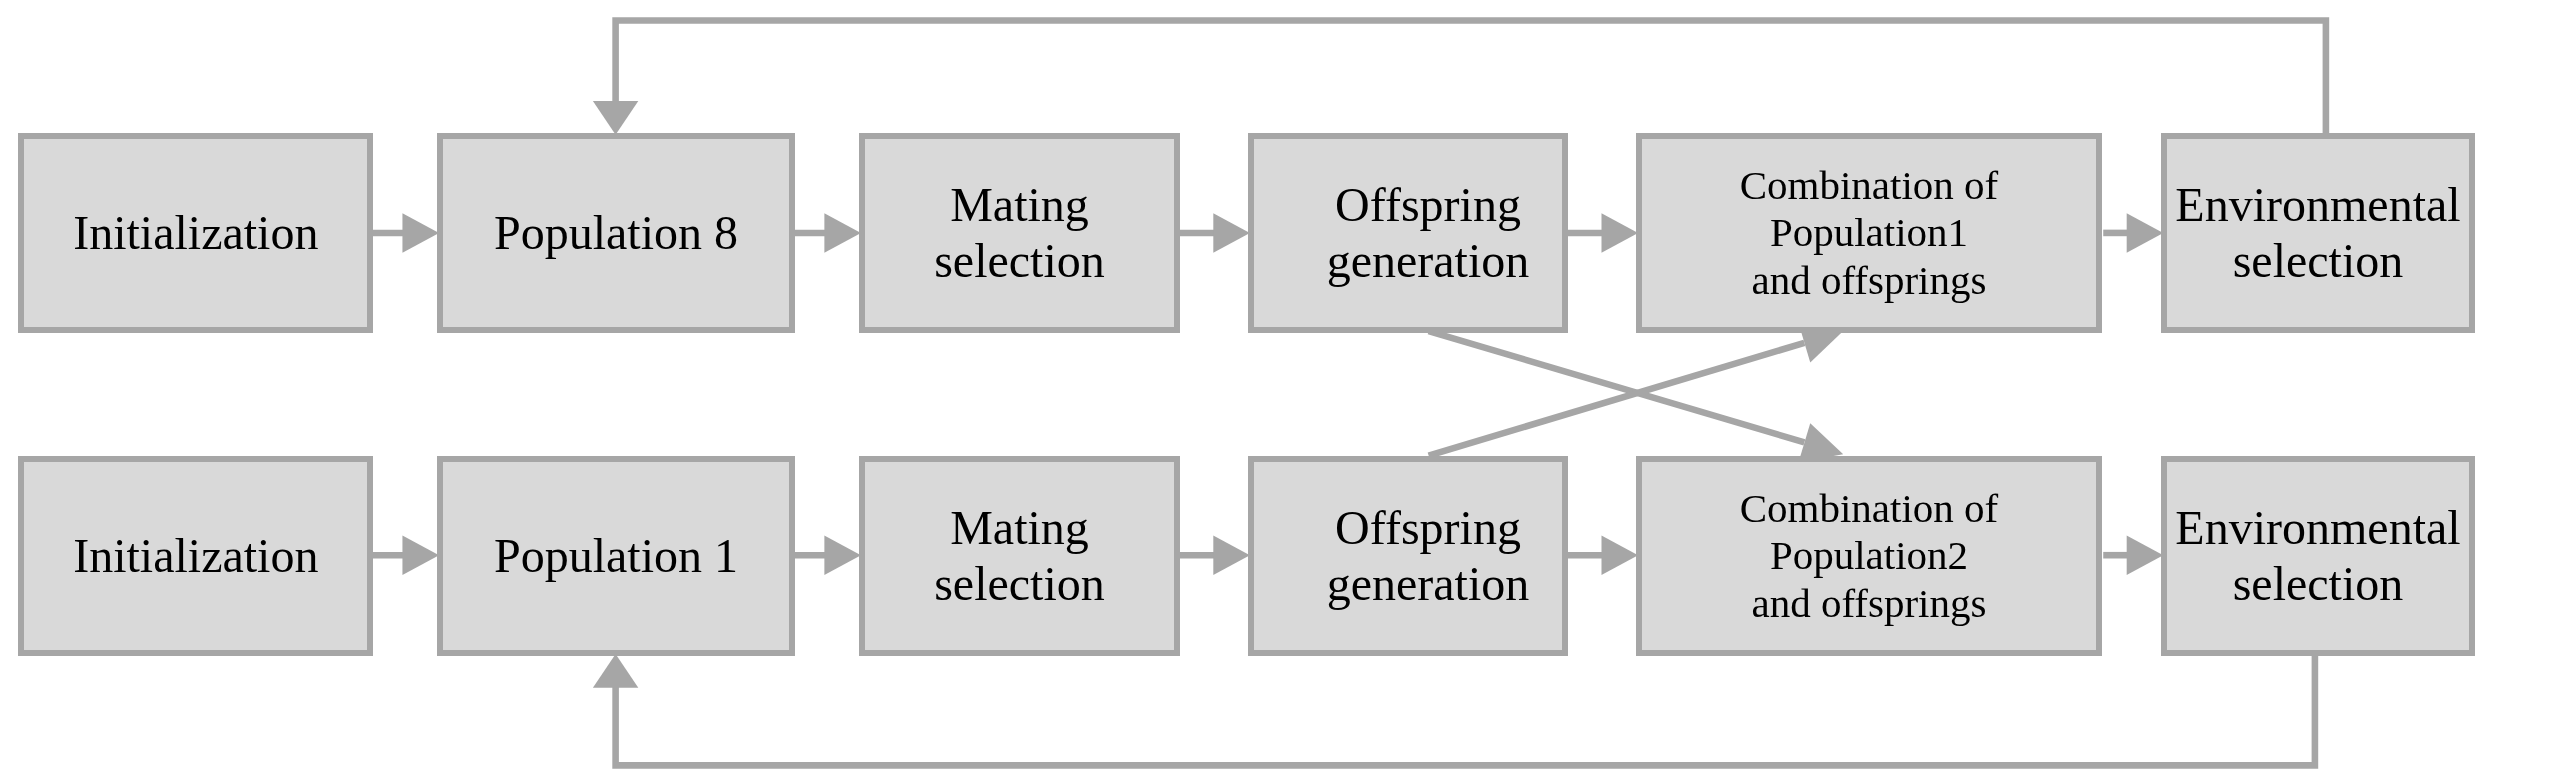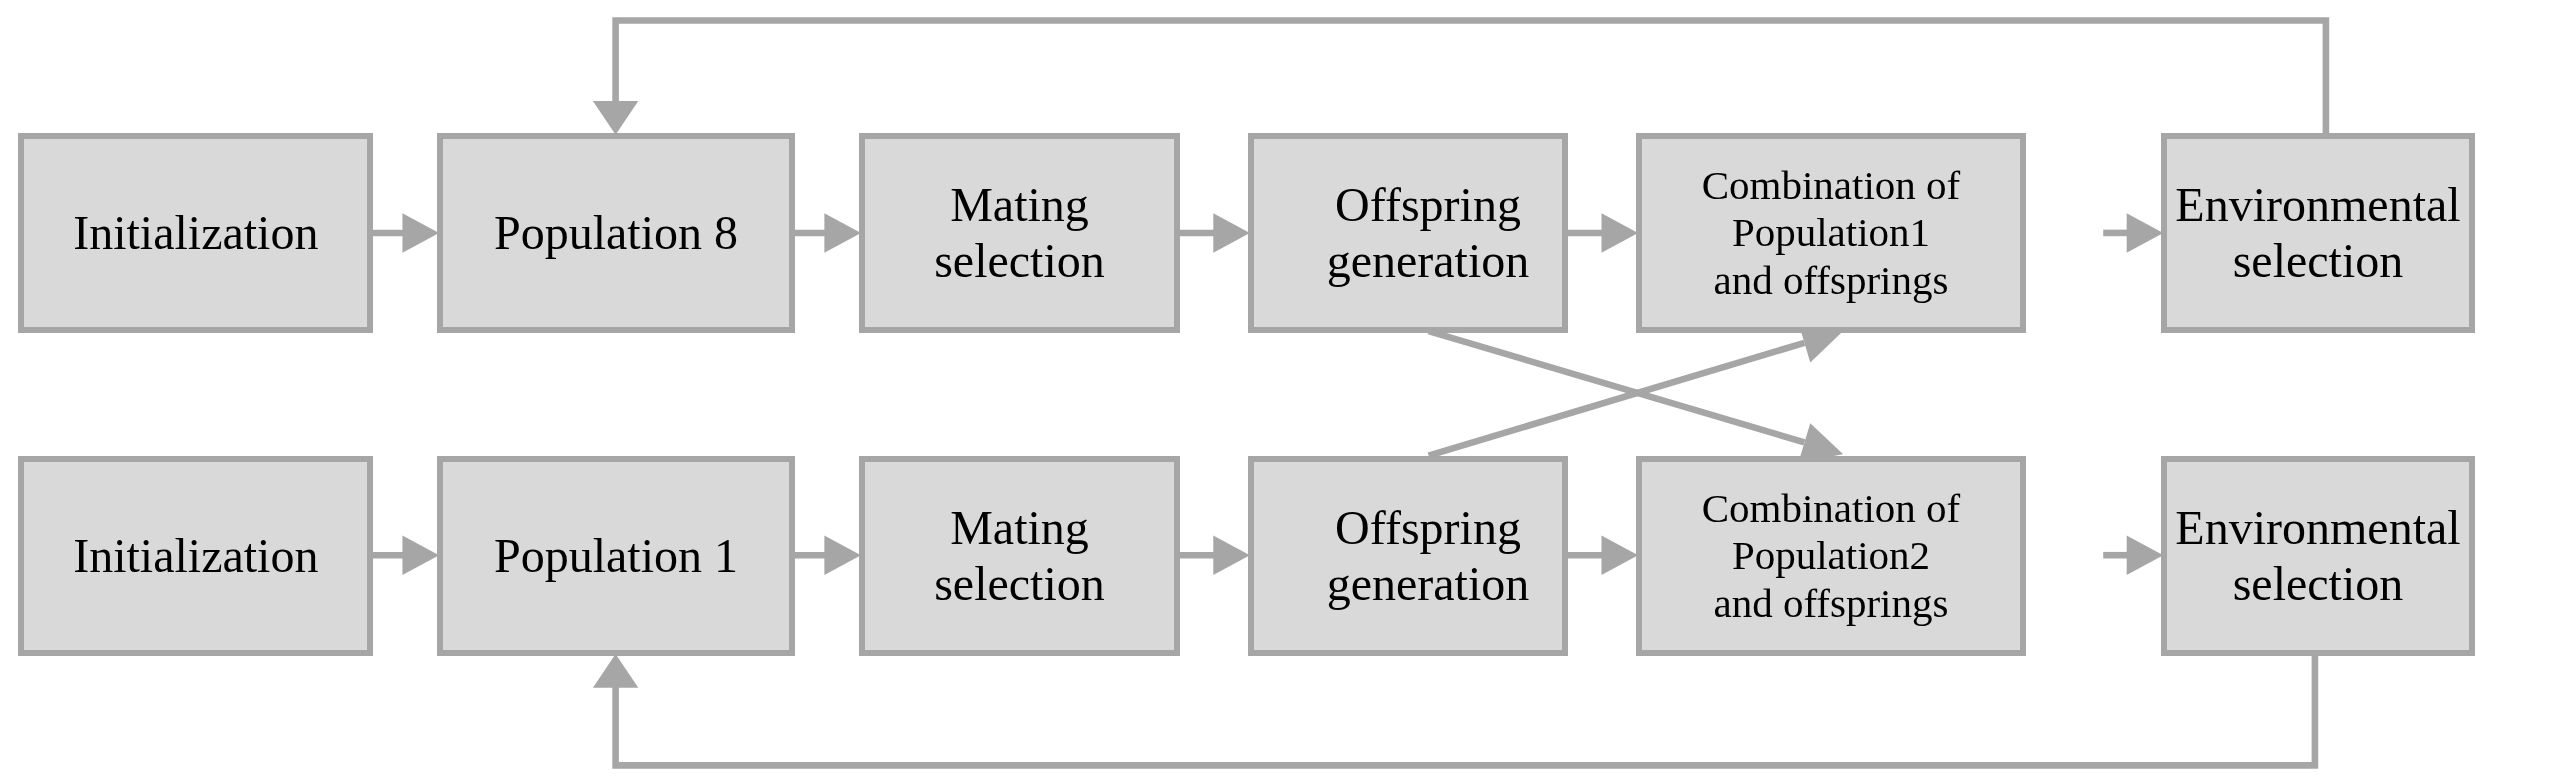--- a/index.html
+++ b/index.html
@@ -27,21 +27,21 @@
     font-size:48px;line-height:1.17;
   }
   .box.small{font-size:41px;line-height:1.16;}
   .lbl{white-space:pre-line;}
   .r1{top:133px;}
   .r2{top:456px;}
   .c1{left:18.3px;width:355px;}
   .c2{left:437px;width:358px;}
   .c3{left:859px;width:321px;align-items:center;}
   .c4{left:1248px;width:320px;padding-left:40px;}
-  .c5{left:1636px;width:390px;}
+  .c5{left:1636px;width:466px;}
   .c6{left:2161px;width:314px;}
 </style>
 </head>
 <body>
 
 <div class="stage">
 
   <svg class="connector-layer" viewBox="0 0 3516 1069">
 
     <g>

